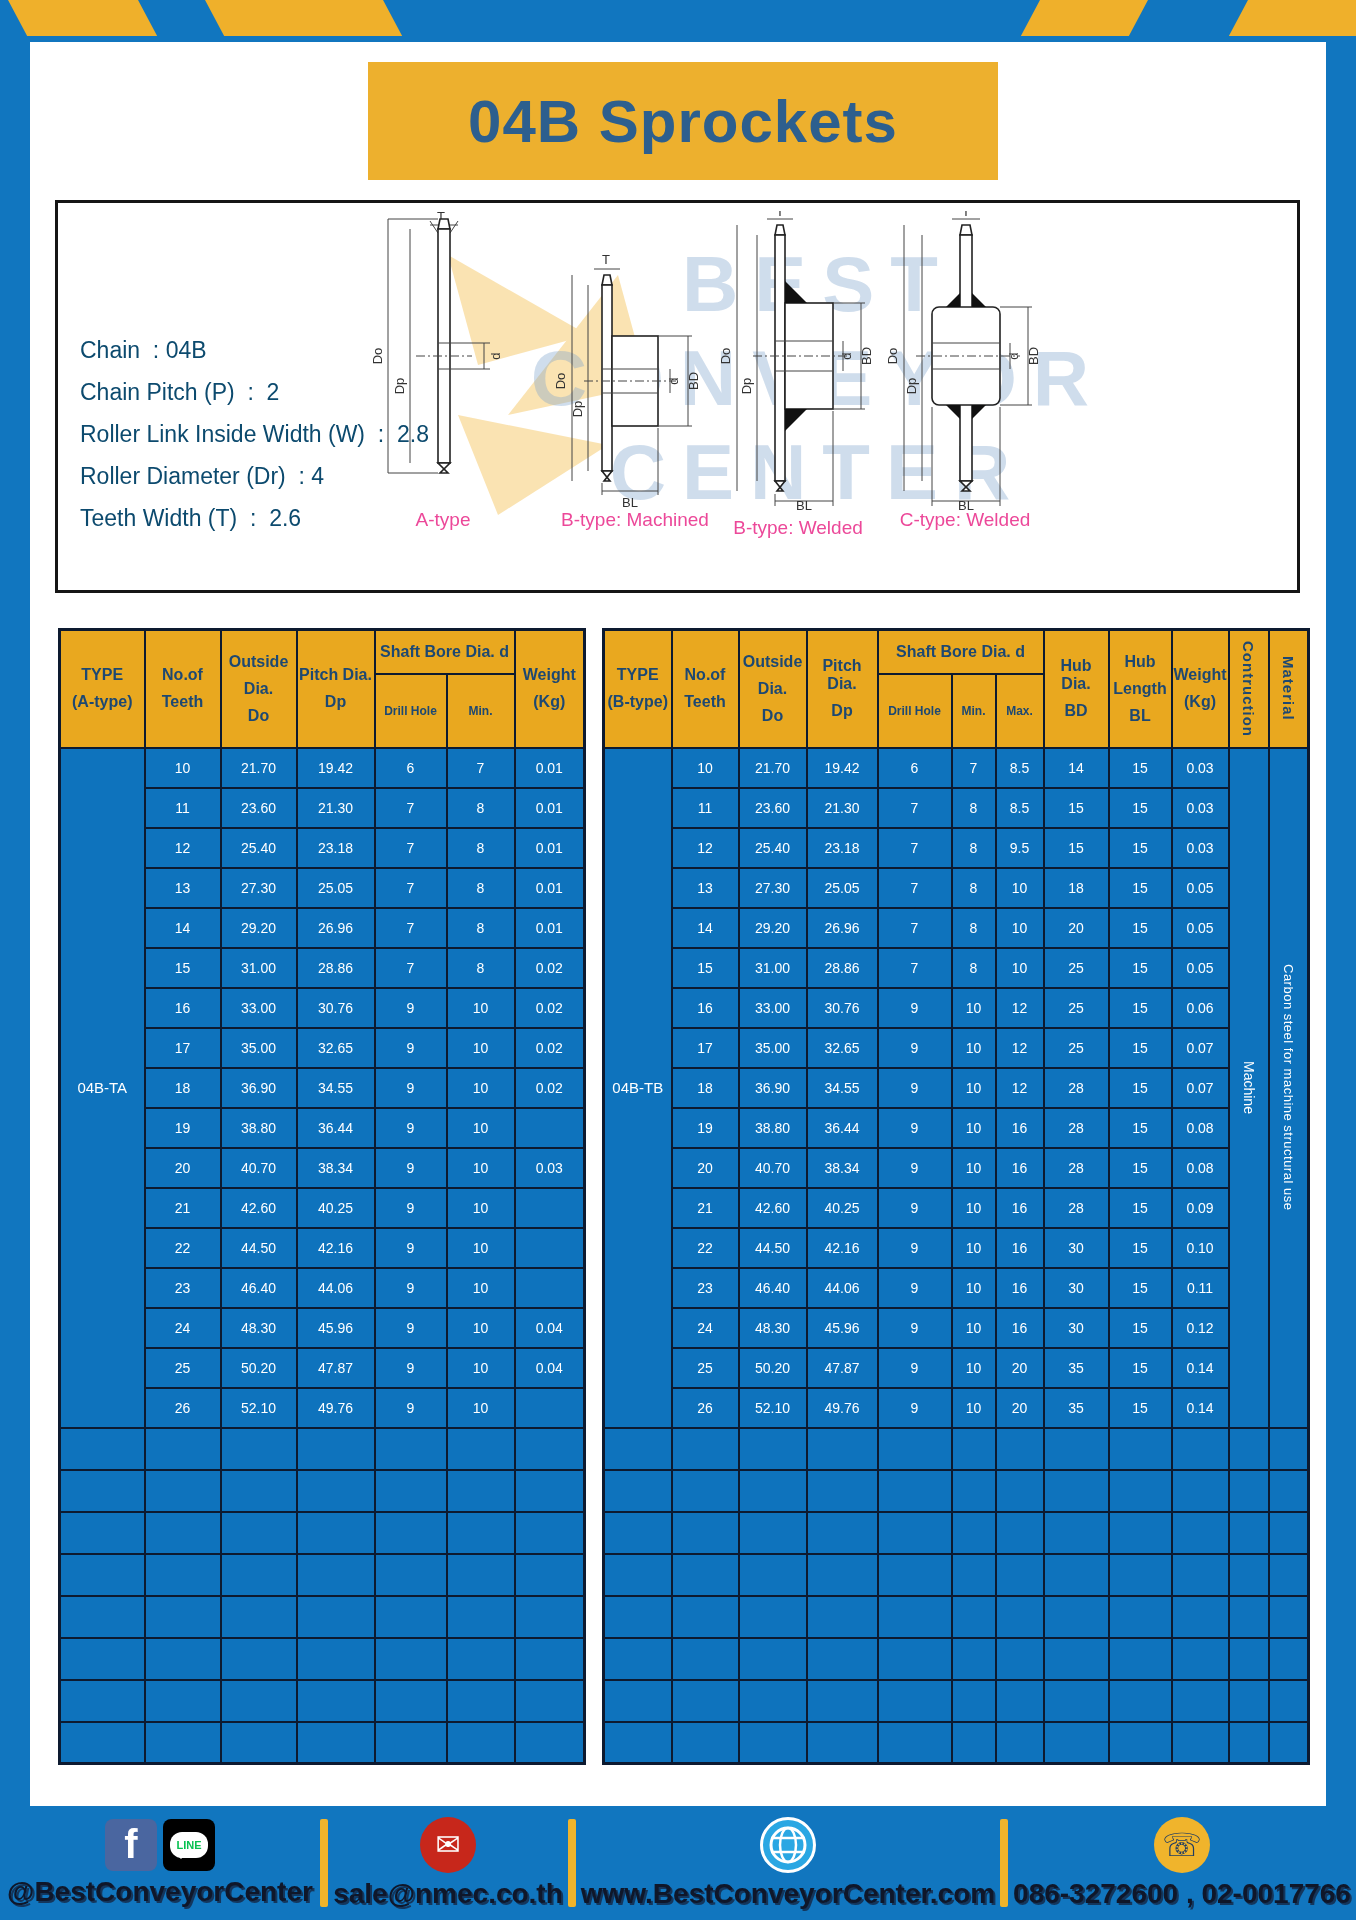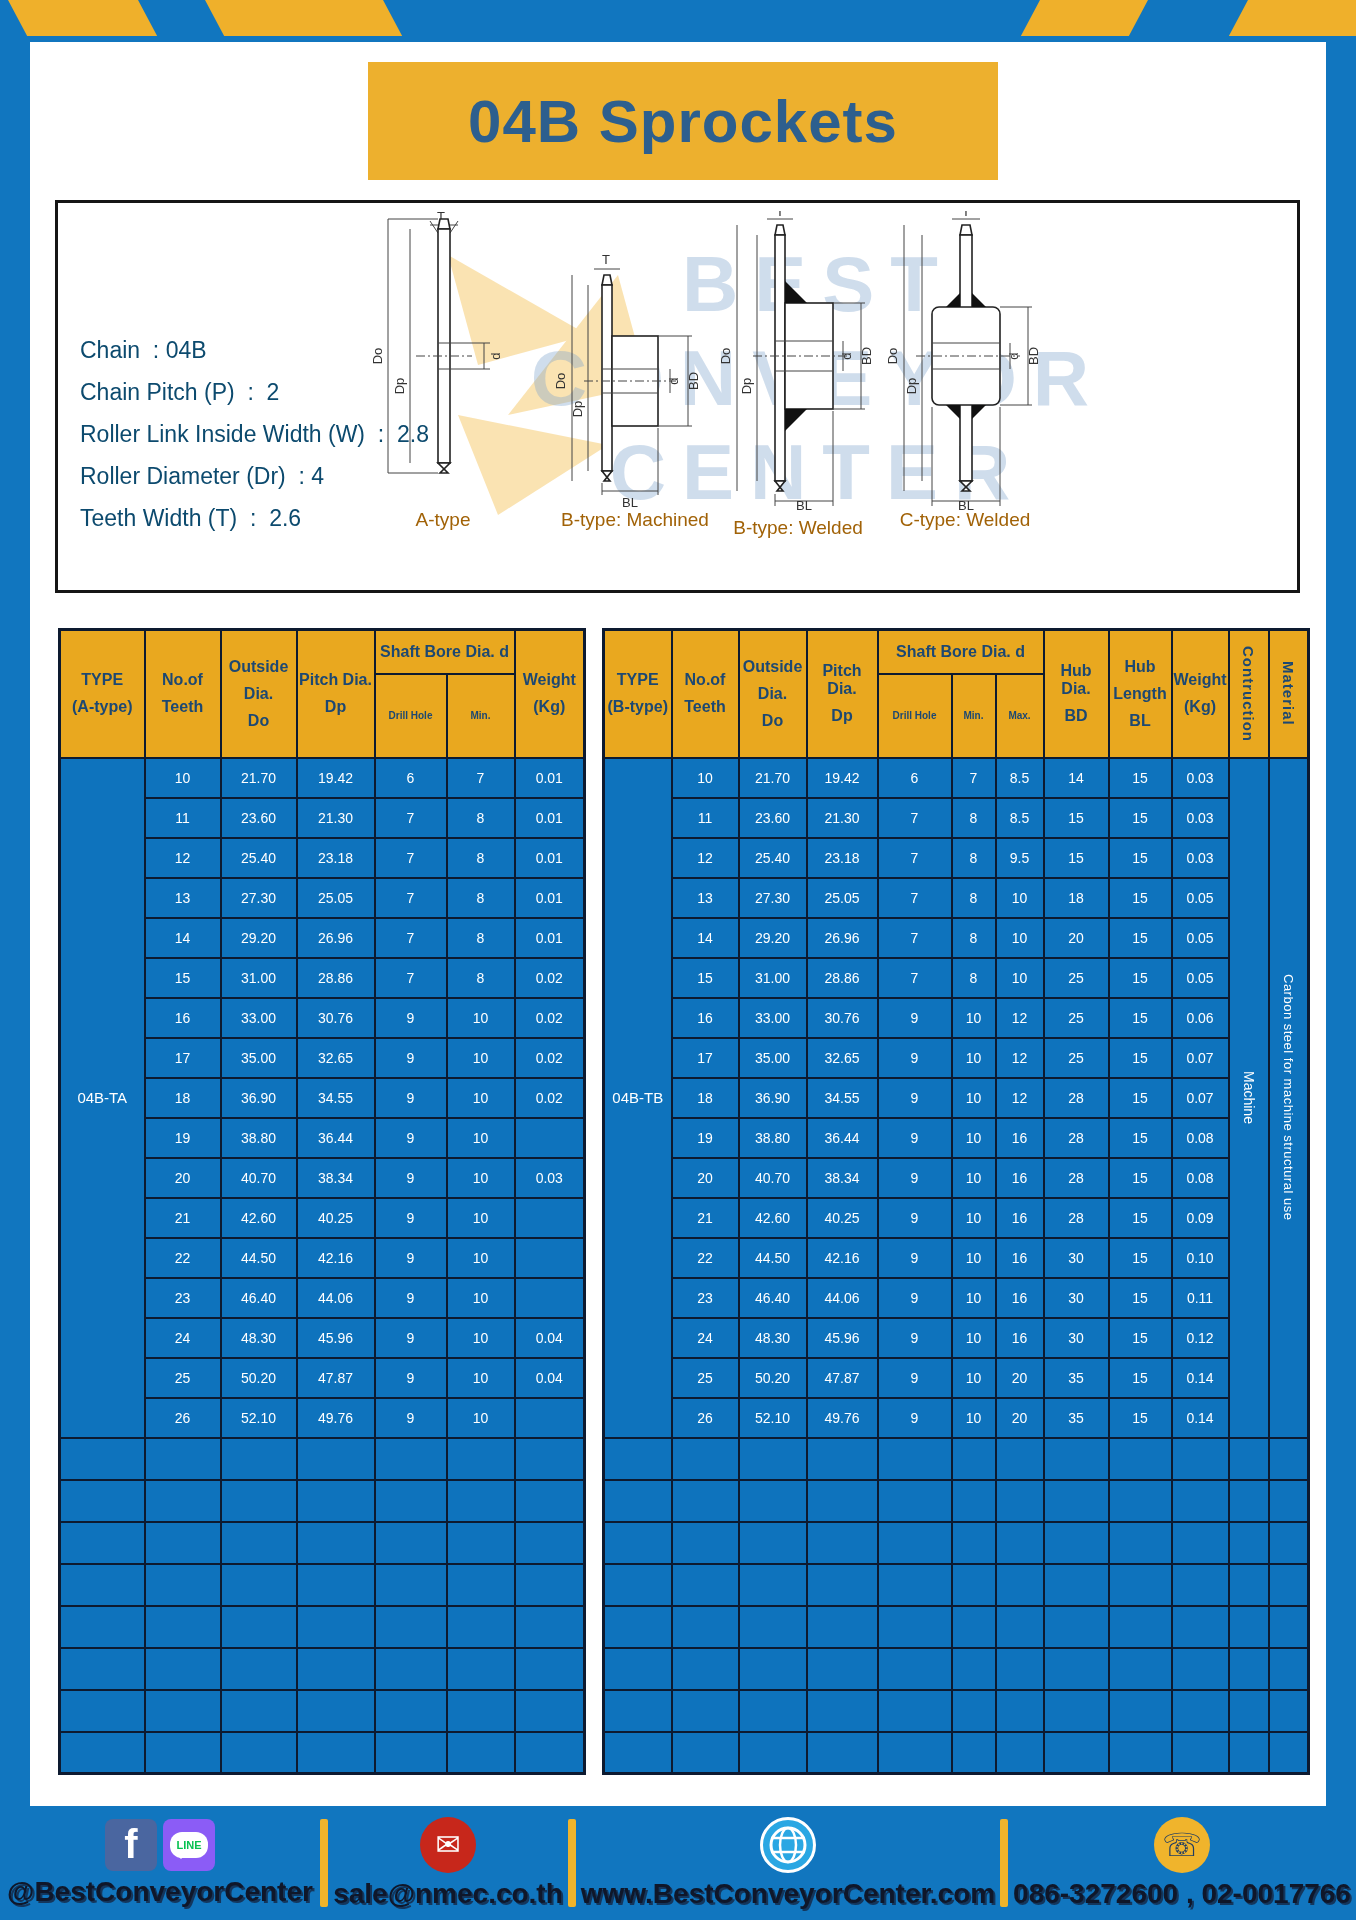--- a/index.html
+++ b/index.html
@@ -24,53 +24,53 @@
   .draw-box { position:absolute; left:55px; top:200px; width:1245px; height:393px; background:#fff; border:3px solid #151515; }
   .specs { position:absolute; left:22px; top:126px; z-index:3; }
   .specs .line { font-size:23px; font-weight:normal; color:#0c4a6e; line-height:42px; white-space:pre; }
 
   .wm-text { position:absolute; left:420px; top:34px; width:680px; text-align:center; z-index:1;
              font-weight:800; font-size:78px; line-height:94px; letter-spacing:16px;
              color:rgba(130,165,205,0.38); }
   .wm-shape { position:absolute; left:330px; top:12px; z-index:0; opacity:0.38; }
 
   .draw-slot { position:absolute; z-index:2; }
-  .draw-label { position:absolute; width:190px; text-align:center; top:306px; font-size:19px; color:#a16207; z-index:2; }
+  .draw-label { position:absolute; width:190px; text-align:center; top:306px; font-size:19px; color:#ec4899; z-index:2; }
   svg .dim { stroke:#444; stroke-width:1; fill:none; }
   svg .part { stroke:#222; stroke-width:1.6; fill:#fff; }
   svg .solid { fill:#111; stroke:none; }
   svg text { font-family:"Liberation Sans",sans-serif; font-size:13px; fill:#333; }
 
   
   table { border-collapse:collapse; table-layout:fixed; position:absolute; top:628px; border:3px solid #0d1a30; }
   #table-a { left:58px;  width:525px; }
   #table-b { left:602px; width:705px; }
   th, td { border:2px solid #0d1a30; text-align:center; vertical-align:middle; overflow:hidden; }
   thead th { background:#e9a81f; color:#1d4872; font-weight:bold; font-size:16px; padding:0 1px; }
   thead tr.h1 th { height:44px; }
-  thead tr.h2 th { height:84px; font-size:10px; }
+  thead tr.h2 th { height:74px; font-size:12px; }
   .th-lines { display:flex; flex-direction:column; justify-content:center; gap:9px; }
   tbody td { background:#0e73bd; color:#fff; font-size:14px; height:40px; padding:0; }
   tbody tr.empty td { height:42px; }
   td.typecell { font-size:15px; }
   .vert { writing-mode:vertical-rl; }
   th.vert { font-size:15px; letter-spacing:1px; }
   td.vert-val { font-size:13px; letter-spacing:0.5px; }
   td.machine-val { font-size:14px; }
 
   
   .footer { position:absolute; left:0; top:1806px; width:1356px; height:114px; background:#1176bf;
             display:flex; align-items:center; }
   .fsec { display:flex; flex-direction:column; align-items:center; justify-content:center; gap:5px; height:100%; }
   .fsec .icons { display:flex; gap:6px; align-items:center; }
   .fsec .flabel { font-size:28px; font-weight:bold; color:#0f172a; text-shadow:2px 2px 0 #14365c; white-space:nowrap; }
   .fdiv { width:8px; height:88px; background:#f0b42c; border-radius:2px; flex:0 0 auto; }
   .sq-icon { width:52px; height:52px; border-radius:8px; display:flex; align-items:center; justify-content:center; }
   .fb { background:#4a66a0; color:#fff; font-size:40px; font-weight:bold; }
-  .line-ic { background:#8b5cf6; position:relative; }
+  .line-ic { background:#000000; position:relative; }
   .line-bubble { width:38px; height:26px; background:#fff; border-radius:12px; display:flex; align-items:center; justify-content:center;
                  font-size:11px; font-weight:bold; color:#06c150; position:relative; }
   .line-bubble:after { content:""; position:absolute; left:6px; bottom:-6px; border:5px solid transparent; border-top-color:#fff; }
   .circ-icon { width:56px; height:56px; border-radius:50%; display:flex; align-items:center; justify-content:center; }
   .mail { background:#c7271b; color:#fff; font-size:30px; }
   .globe { background:#2aa7e3; border:3px solid #fff; }
   .phone { background:#f0b42c; color:#1f3c63; font-size:32px; }
 </style>
 </head>
 <body>

